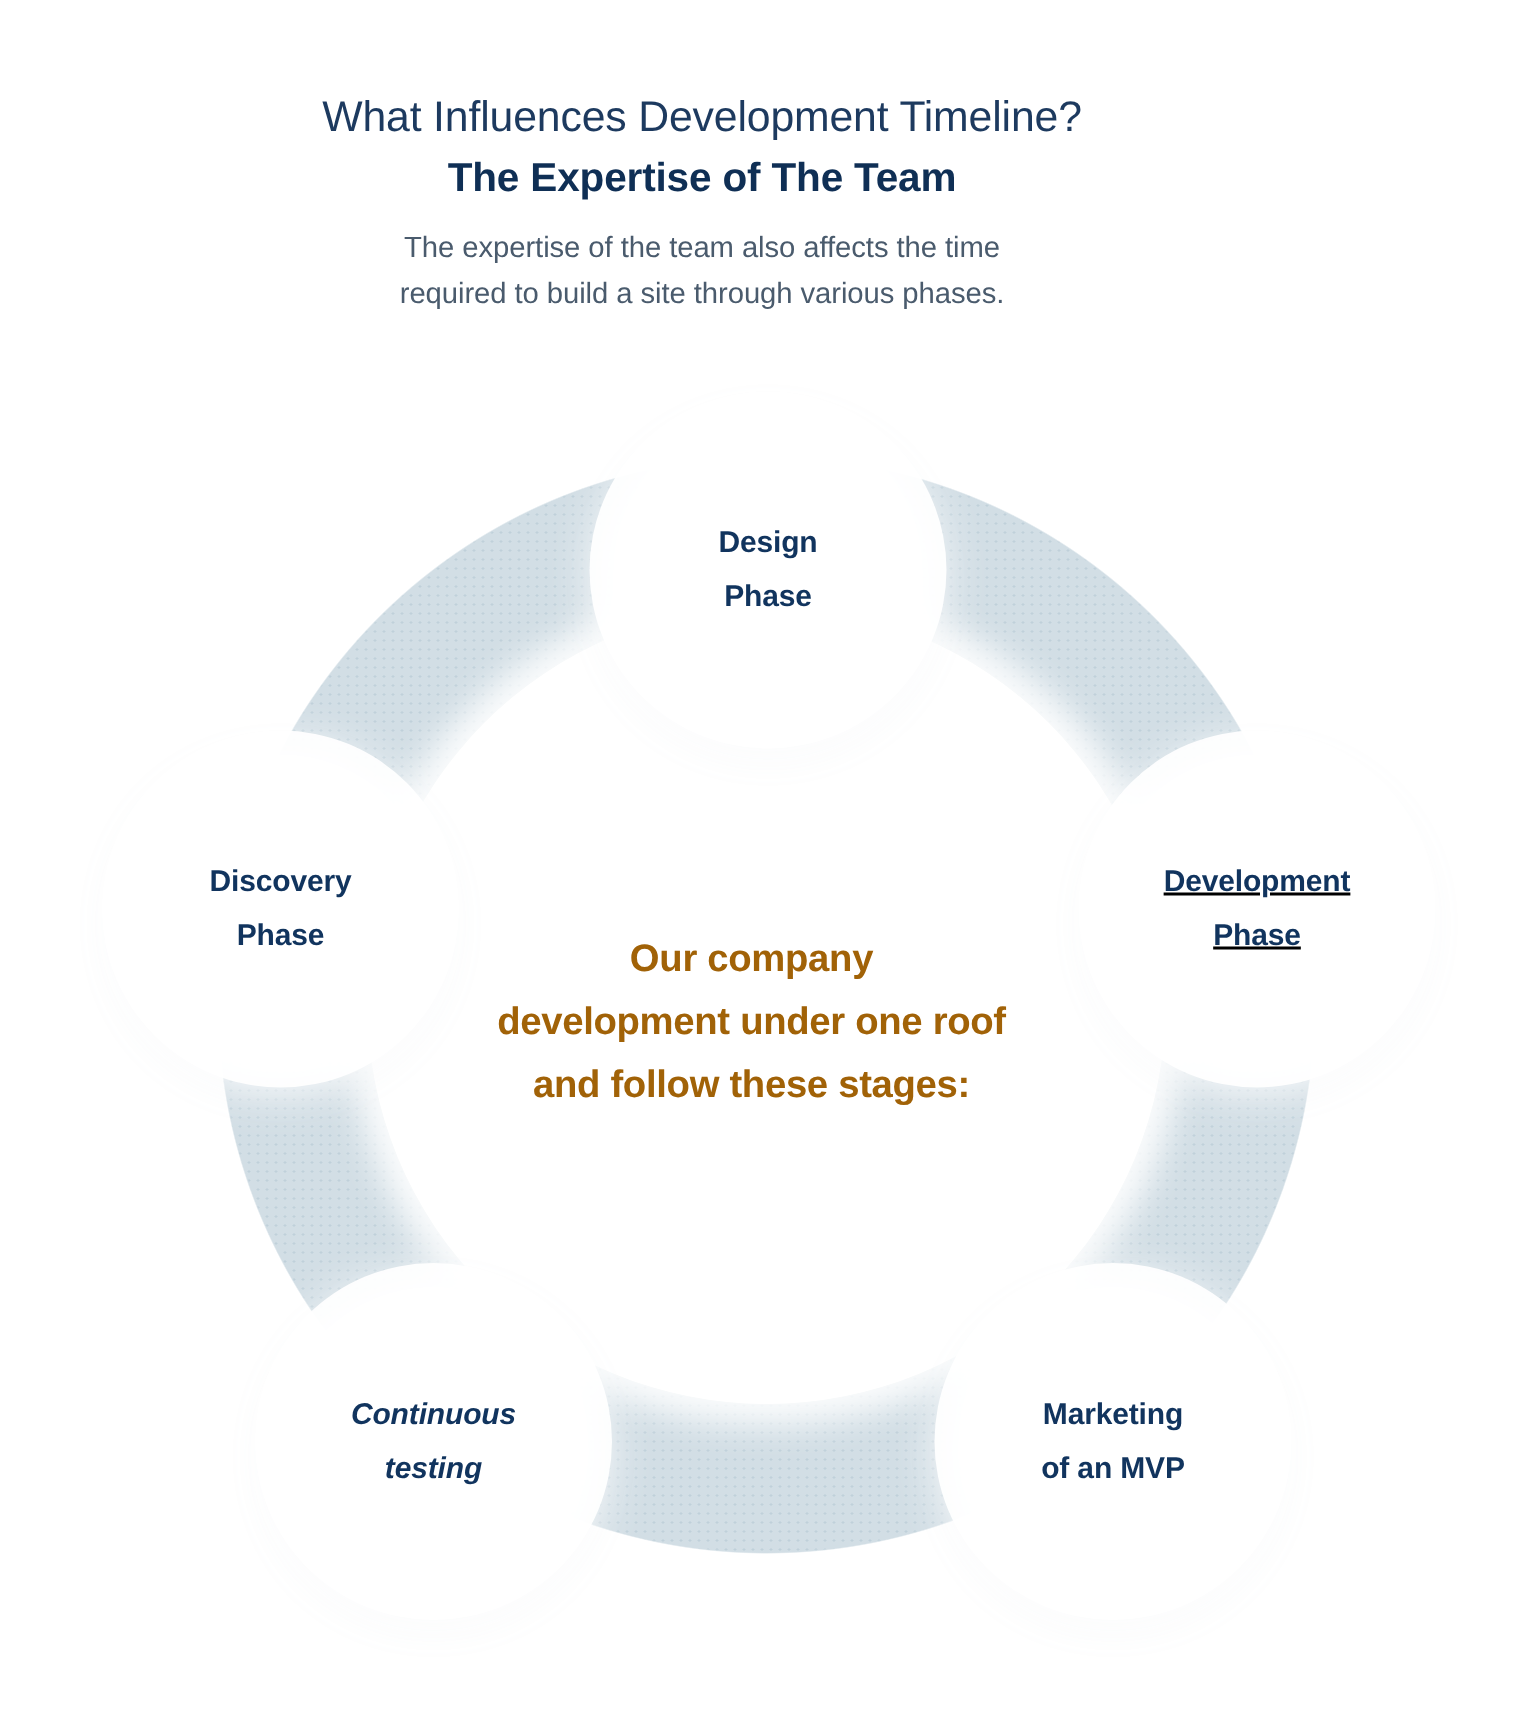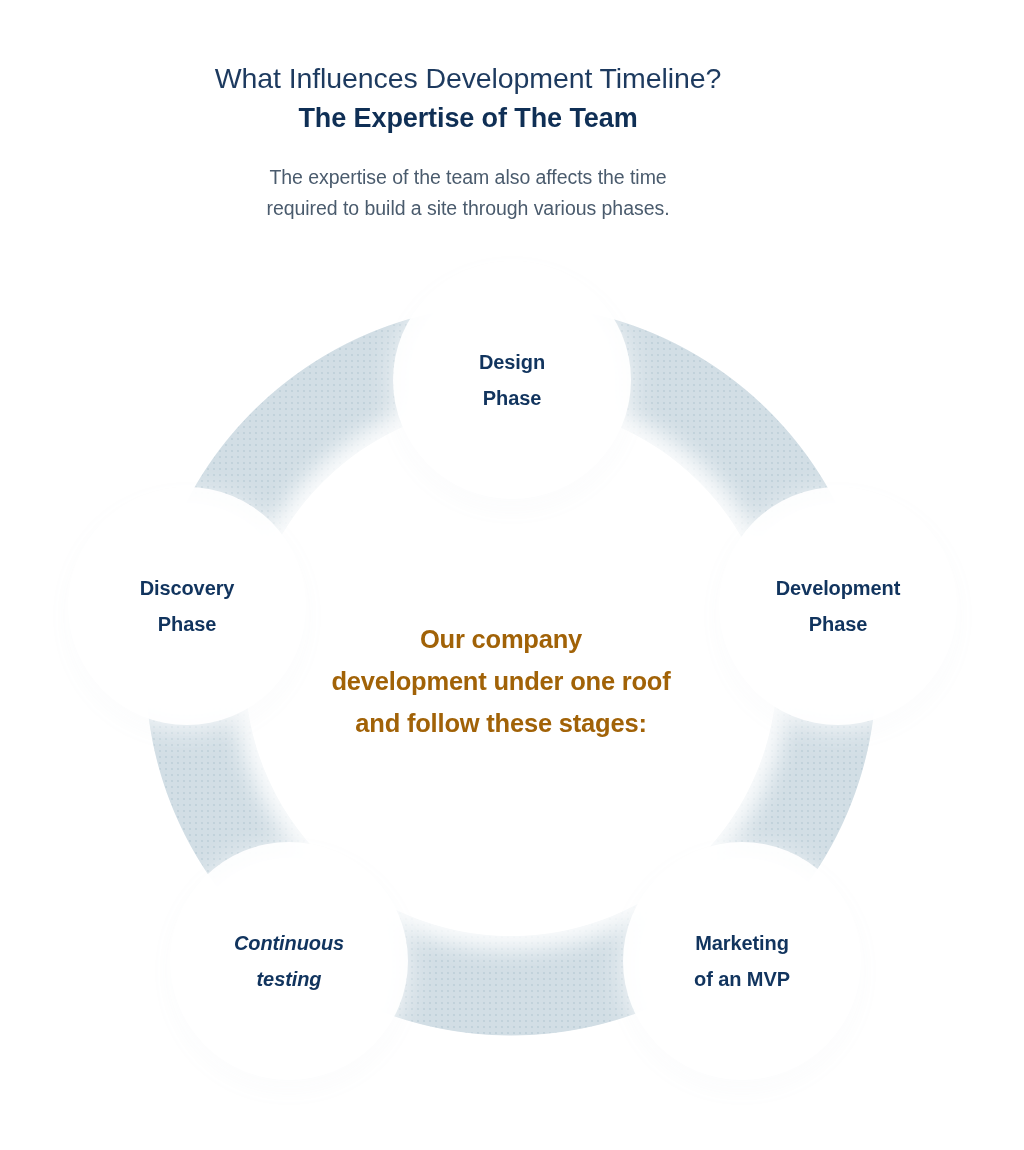--- a/index.html
+++ b/index.html
@@ -36,21 +36,21 @@
   }
   #title-line-2 {
     font-size: 27px;
     font-weight: 700;
     letter-spacing: -0.1px;
     color: #0f2f55;
     line-height: 40px;
     white-space: nowrap;
   }
   #subtitle {
-    margin-top: 24px;
+    margin-top: 12px;
     font-size: 19.5px;
     font-weight: 400;
     color: #4a5b6d;
     line-height: 31px;
     letter-spacing: -0.05px;
   }
   #subtitle .sub-line { display: block; white-space: nowrap; }
 
   
   #cycle-diagram {
@@ -128,21 +128,21 @@
     font-size: 20px;
     font-weight: 700;
     color: #11345e;
     line-height: 36px;
     letter-spacing: -0.1px;
     white-space: nowrap;
   }
   .node-label .nl { display: block; }
 
   #node-design       { left: 409px; top: 277px; }
-  #node-development  { left: 735px; top: 503px; }
+  #node-development  { left: 735px; top: 503px; text-decoration: underline; }
   #node-marketing    { left: 639px; top: 858px; }
   #node-testing      { left: 186px; top: 858px; font-style: italic; }
   #node-discovery    { left:  84px; top: 503px; }
 
   
   #cycle-center-text {
     position: absolute;
     left: 251px;
     top: 618px;
     width: 500px;

